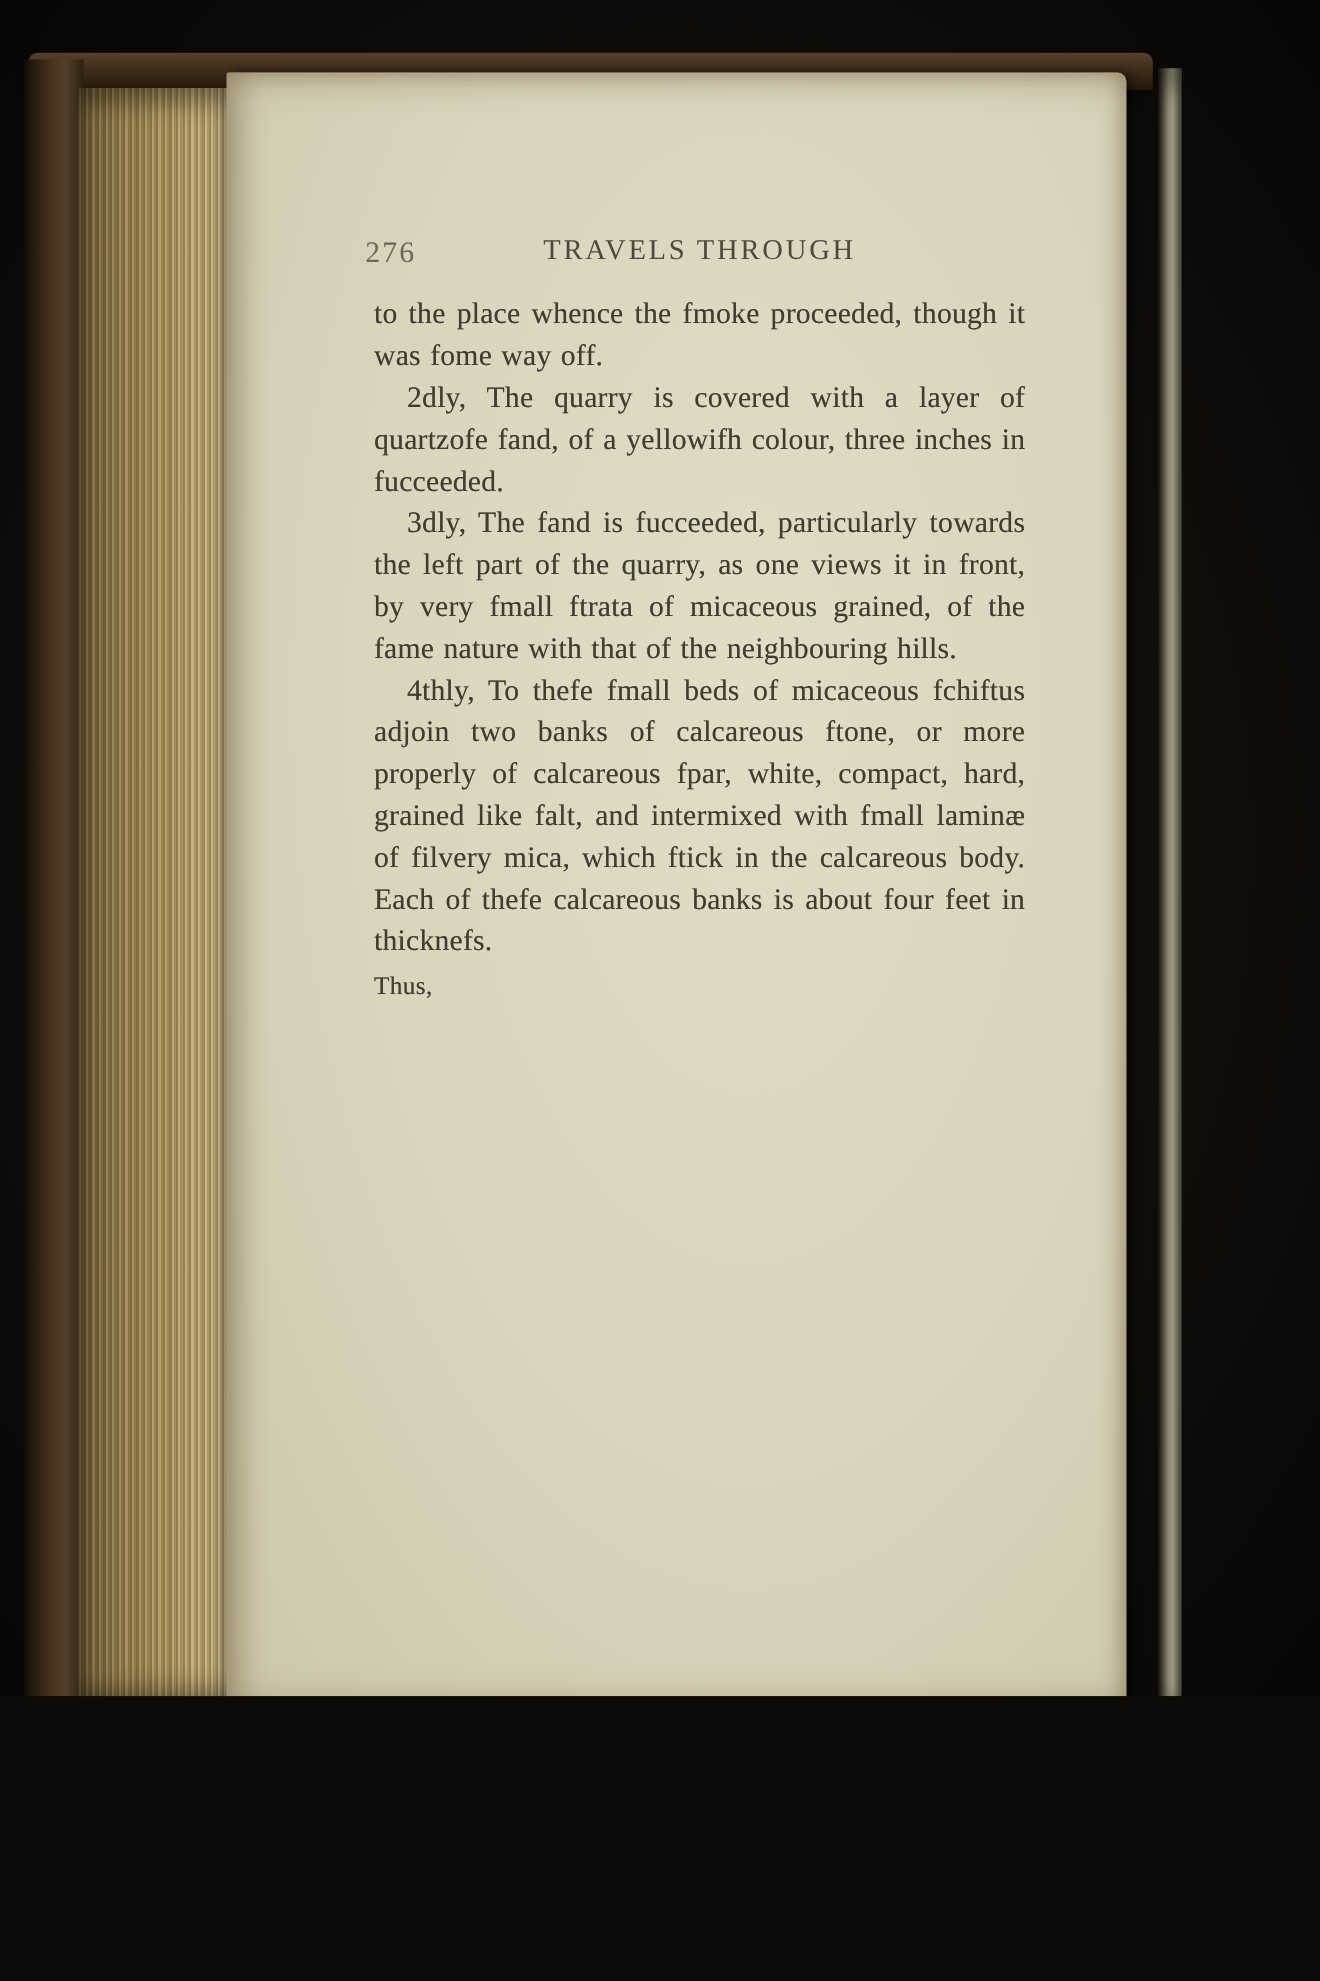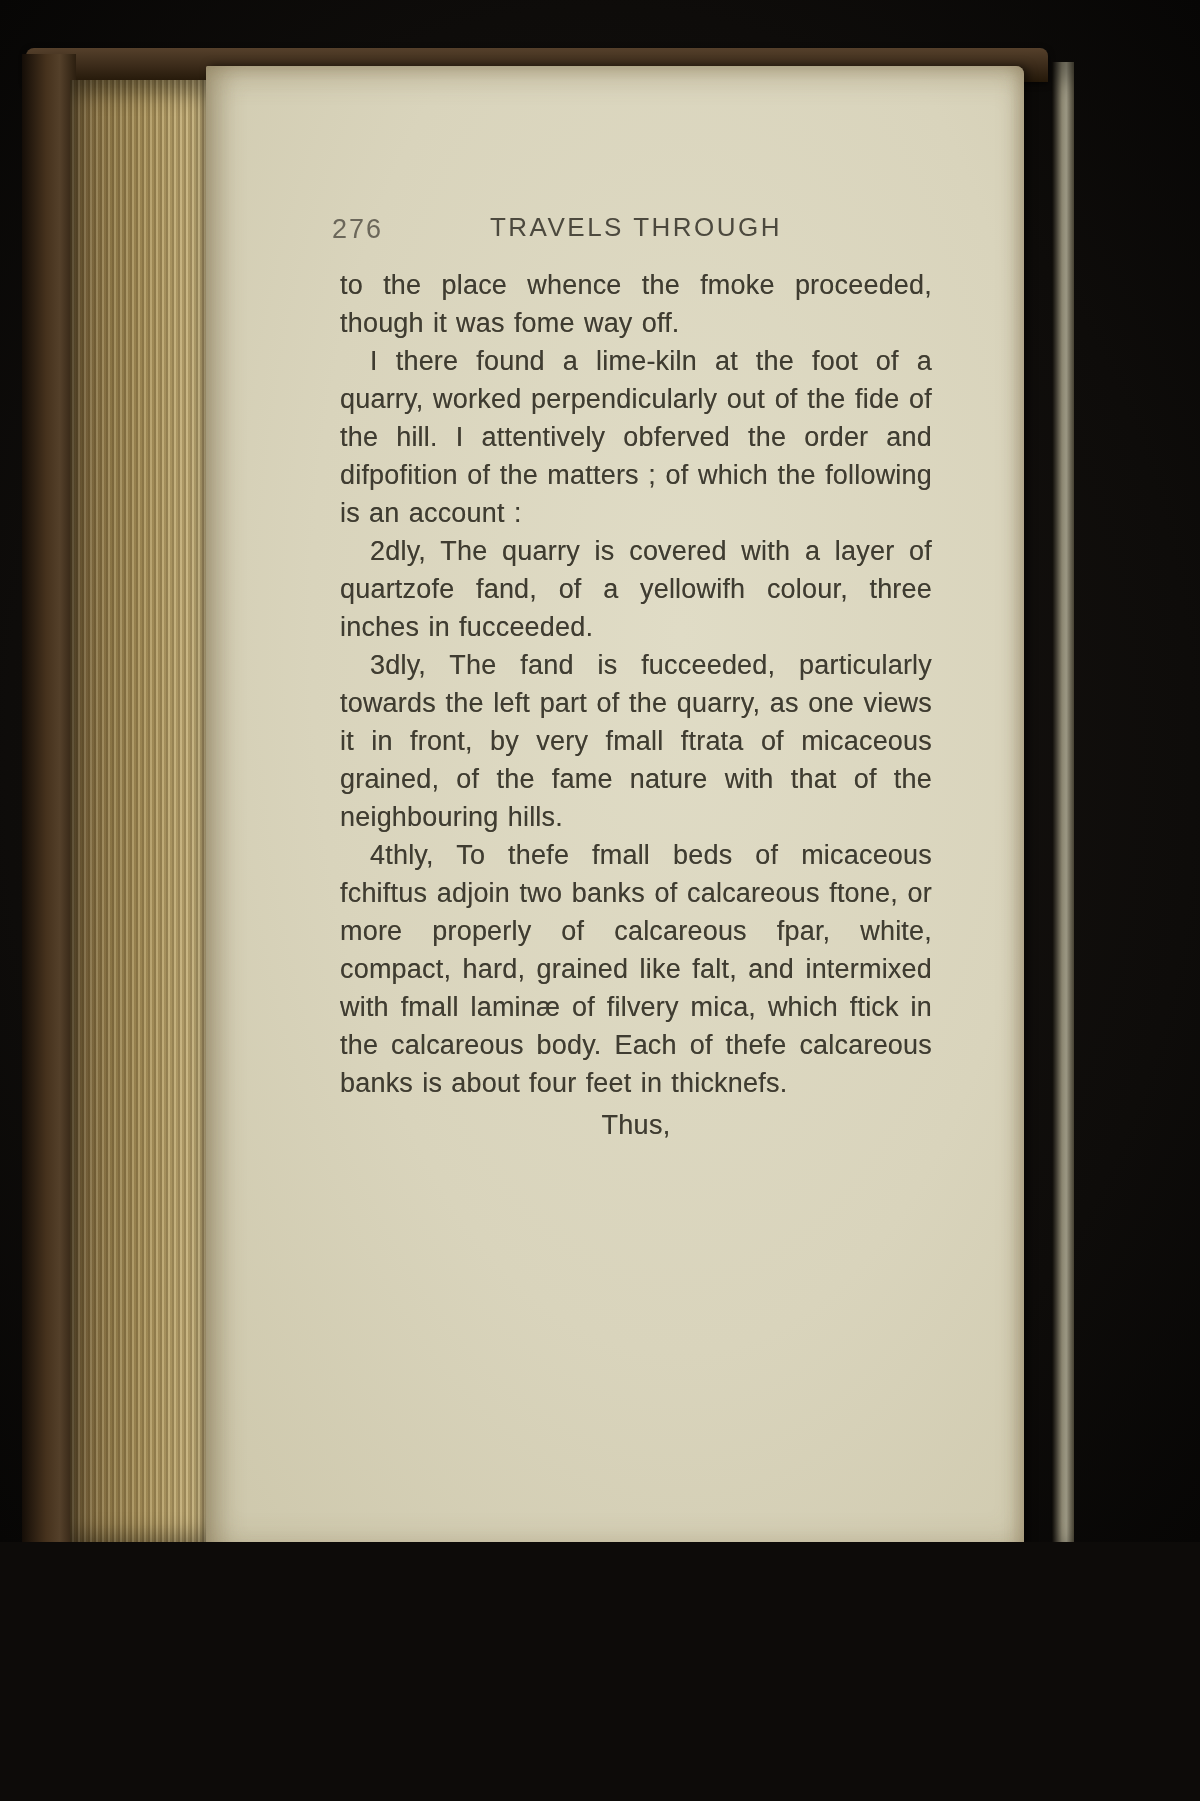--- a/index.html
+++ b/index.html
@@ -2,21 +2,21 @@
 <html><head>
 <meta charset="utf-8">
 <style>
   html,body{margin:0;padding:0;background:#0d0b09;}
   .scene{
     position:relative;
     width:1200px;height:1542px;
     background:
       radial-gradient(ellipse at 50% 50%, #191512 0%, #0e0c0a 70%, #070605 100%);
     overflow:hidden;
-    font-family:Liberation Sans, sans-serif;
+    font-family:Liberation Serif, serif;
   }
   
   .leather-top{
     position:absolute;left:26px;top:48px;width:1022px;height:34px;
     background:linear-gradient(180deg,#55402b 0%,#3a2a19 55%,#241809 100%);
     border-radius:8px 8px 0 0;
     box-shadow:0 2px 6px rgba(0,0,0,.6);
   }
   .leather-left{
     position:absolute;left:22px;top:54px;width:54px;height:1528px;
@@ -76,22 +76,22 @@
   .para{
     margin:0;
     font-size:27px;line-height:38px;
     text-align:justify;
     letter-spacing:.2px;word-spacing:1.5px;
     text-shadow:0 0 .6px rgba(62,58,44,.55);
   }
   .para.indent{text-indent:30px;}
   .catchword{
     margin:4px 0 16px 0;
-    font-size:27px;line-height:38px;
-    text-align:center;
+    font-size:23px;line-height:38px;
+    text-align:left;
     letter-spacing:.3px;
     text-shadow:0 0 .6px rgba(62,58,44,.55);
   }
 </style>
 </head>
 <body>
 
 <div class="scene">
 
   <div class="leather-top"></div>
@@ -103,21 +103,20 @@
   <div class="page">
     <div class="text">
 
       <div class="header">
         <span class="pagenum">276</span>
         <span class="running">TRAVELS THROUGH</span>
       </div>
 
       <p class="para">to the place whence the fmoke proceeded, though it was fome way off.</p>
 
-      <p class="para indent">I there found a lime-kiln at the foot of a quarry, worked perpendicularly out of the fide of the hill.  I attentively obferved the order and difpofition of the matters ; of which the following is an account :</p>
 
 
       <p class="para indent">2dly, The quarry is covered with a layer of quartzofe fand, of a yellowifh colour, three inches in fucceeded.</p>
 
       <p class="para indent">3dly, The fand is fucceeded, particularly towards the left part of the quarry, as one views it in front, by very fmall ftrata of micaceous grained, of the fame nature with that of the neighbouring hills.</p>
 
       <p class="para indent">4thly, To thefe fmall beds of micaceous fchiftus adjoin two banks of calcareous ftone, or more properly of calcareous fpar, white, compact, hard, grained like falt, and intermixed with fmall laminæ of filvery mica, which ftick in the calcareous body.  Each of thefe calcareous banks is about four feet in thicknefs.</p>
 
       <p class="catchword">Thus,</p>
 

